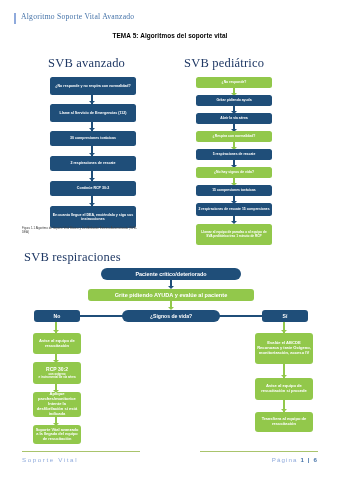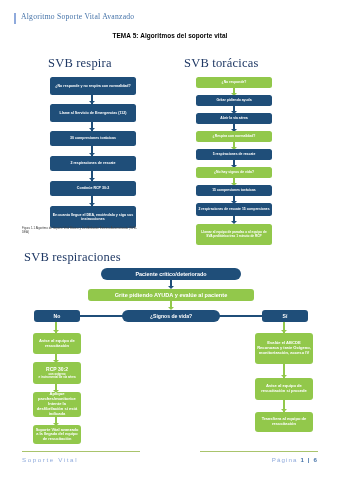--- a/index.html
+++ b/index.html
@@ -118,22 +118,22 @@
 </head>
 <body>
 
 <div class="doc-header">
   <div class="hdr-bar"></div>
   <div class="hdr-text">Algoritmo Soporte Vital Avanzado</div>
 </div>
 
 <div class="tema-title">TEMA 5: Algoritmos del soporte vital</div>
 
-<div class="sect-h" id="h-adultos">SVB respira</div>
-<div class="sect-h" id="h-pediatrico">SVB torácicas</div>
+<div class="sect-h" id="h-adultos">SVB avanzado</div>
+<div class="sect-h" id="h-pediatrico">SVB pediátrico</div>
 <div class="sect-h" id="h-hospitalario">SVB respiraciones</div>
 
 <div class="node blue" style="left:50px;top:77px;width:86px;height:18px;font-size:3.6px;">¿No responde y no respira con normalidad?</div>
 <div class="conn" style="left:91px;top:95px;height:9px;"></div>
 <div class="arrowhead" style="left:89px;top:101px;"></div>
 
 <div class="node blue" style="left:50px;top:104px;width:86px;height:18px;font-size:3.6px;">Llame al Servicio de Emergencias (112)</div>
 <div class="conn" style="left:91px;top:122px;height:9px;"></div>
 <div class="arrowhead" style="left:89px;top:128px;"></div>
 

